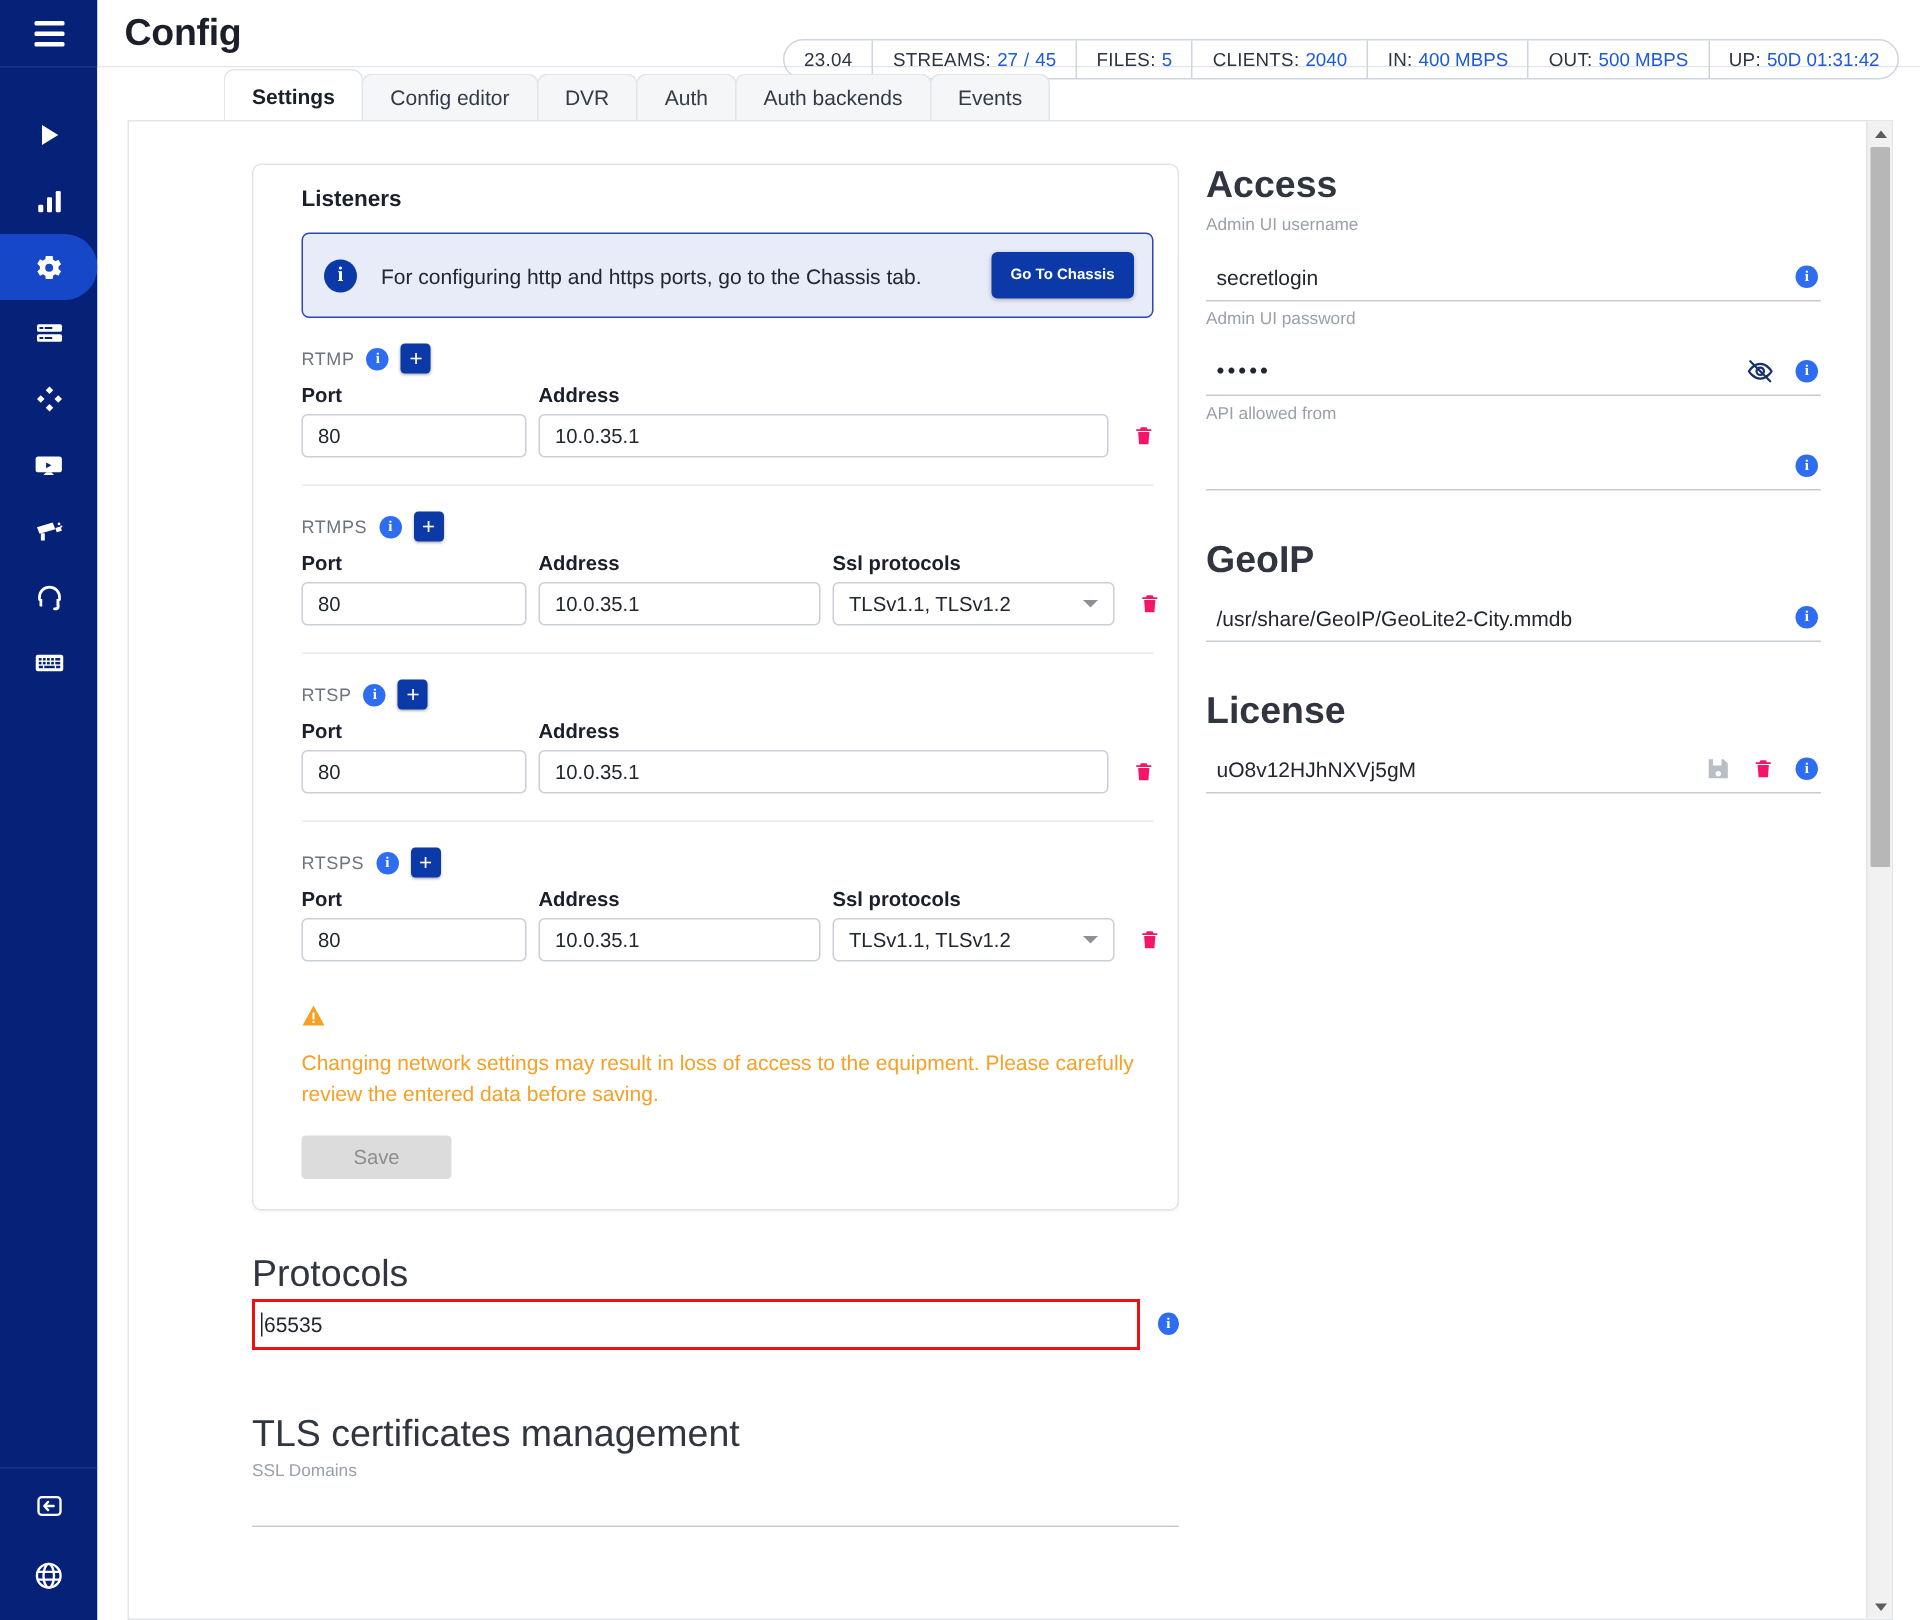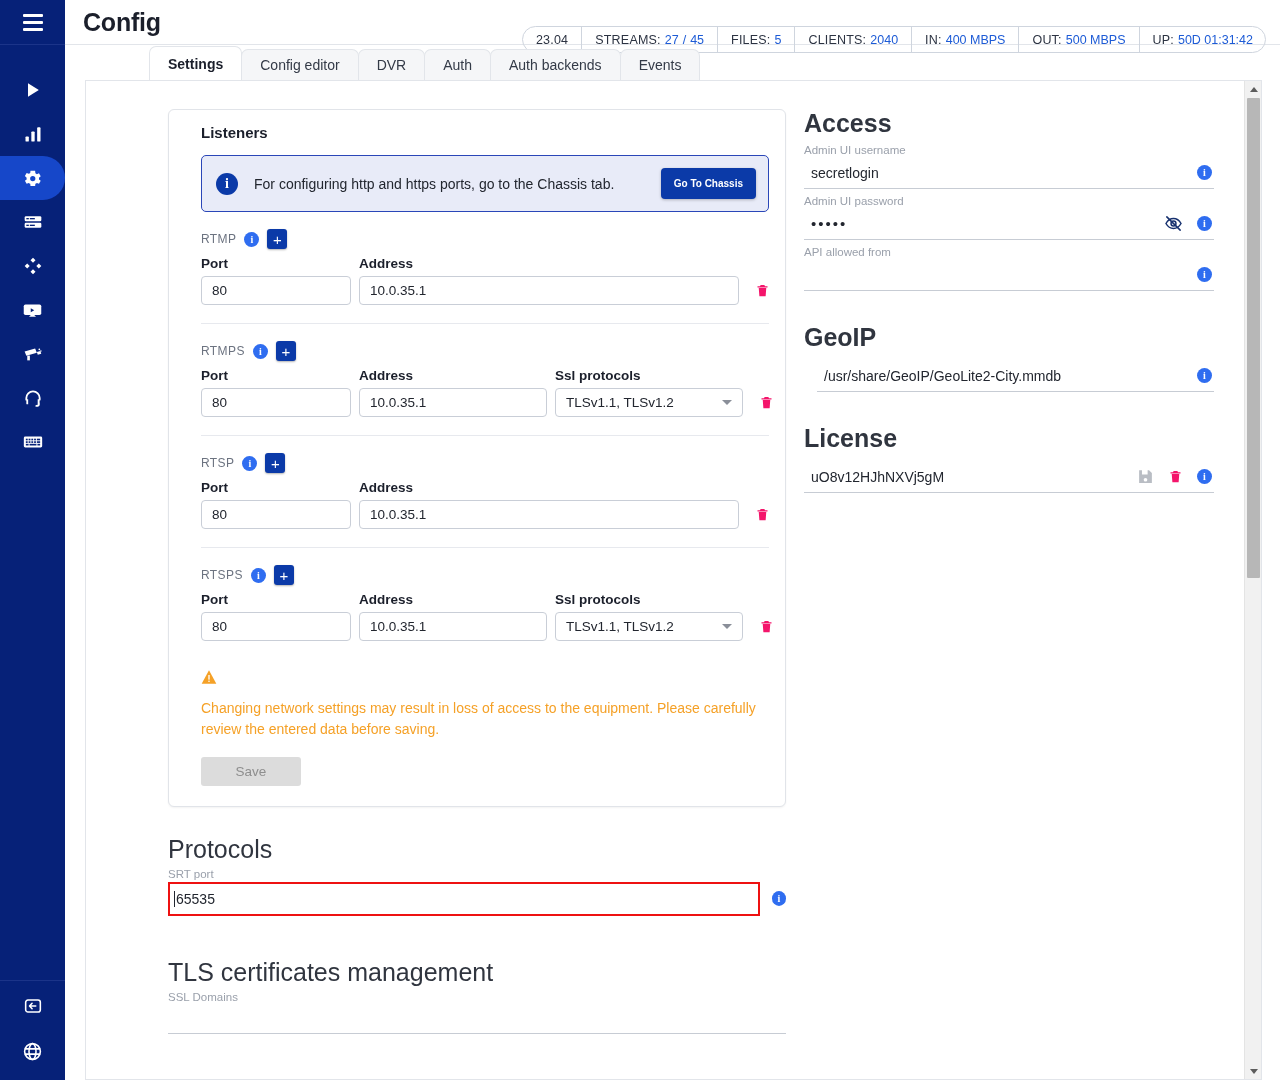--- a/index.html
+++ b/index.html
@@ -238,21 +238,21 @@
   }
   .srt-caret { display: inline-block; width: 1px; height: 16px; background: #22262f; margin-right: 1px; }
 
   
   .r-h1 { font-size: 25px; font-weight: 700; color: #30353f; }
   .r-sub { font-size: 11.5px; color: #9aa0ab; margin-top: 6px; }
   .r-field {
     display: flex; align-items: center;
     border-bottom: 1px solid #c7ccd4;
     height: 32px;
-    margin-top: 1px;
+    margin-top: 13px;
   }
   .r-field .val { flex: 1 1 auto; font-size: 14px; color: #22262f; padding-left: 7px; }
   .r-field .val.dots { letter-spacing: 2px; font-size: 15px; }
   .r-field .icons { display: flex; align-items: center; gap: 14px; padding-right: 2px; }
   .r-field.geo { border-bottom: 1px solid #c7ccd4; }
   .gap-block { height: 32px; }
   .eye { color: #17316f; cursor: pointer; display: inline-flex; }
   .save-ic { color: #b9bdc4; cursor: pointer; display: inline-flex; }
   .trash-ic { color: #f4156b; cursor: pointer; display: inline-flex; }
 
@@ -601,21 +601,20 @@
                       <rect x="11" y="17.4" width="2" height="2" fill="#fff"></rect>
                     </svg>
                 </span>
                 <span>Changing network settings may result in loss of access to the equipment. Please carefully review the entered data before saving.</span>
               </div>
 
               <button class="btn-save">Save</button>
             </div>
 
             <div class="section-h1">Protocols</div>
-            <div class="sub-label">SRT port</div>
             <div class="srt-row">
               <div class="srt-box">
                 <span class="srt-caret"></span>
                   <span>65535</span>
               </div>
               <span class="info-dot">i</span>
             </div>
 
             <div class="section-h1" style="margin-top:42px;">TLS certificates management</div>
             <div class="sub-label">SSL Domains</div>
@@ -652,21 +651,21 @@
             <div class="r-field">
               <span class="val"></span>
               <span class="icons">
                 <span class="info-dot">i</span>
               </span>
             </div>
 
             <div class="gap-block"></div>
 
             <div class="r-h1">GeoIP</div>
-            <div class="r-field geo" style="margin-top:8px;margin-left:13px;">
+            <div class="r-field geo" style="margin-top:8px;">
               <span class="val">/usr/share/GeoIP/GeoLite2-City.mmdb</span>
               <span class="icons">
                 <span class="info-dot">i</span>
               </span>
             </div>
 
             <div class="gap-block"></div>
 
             <div class="r-h1">License</div>
             <div class="r-field" style="margin-top:8px;">

